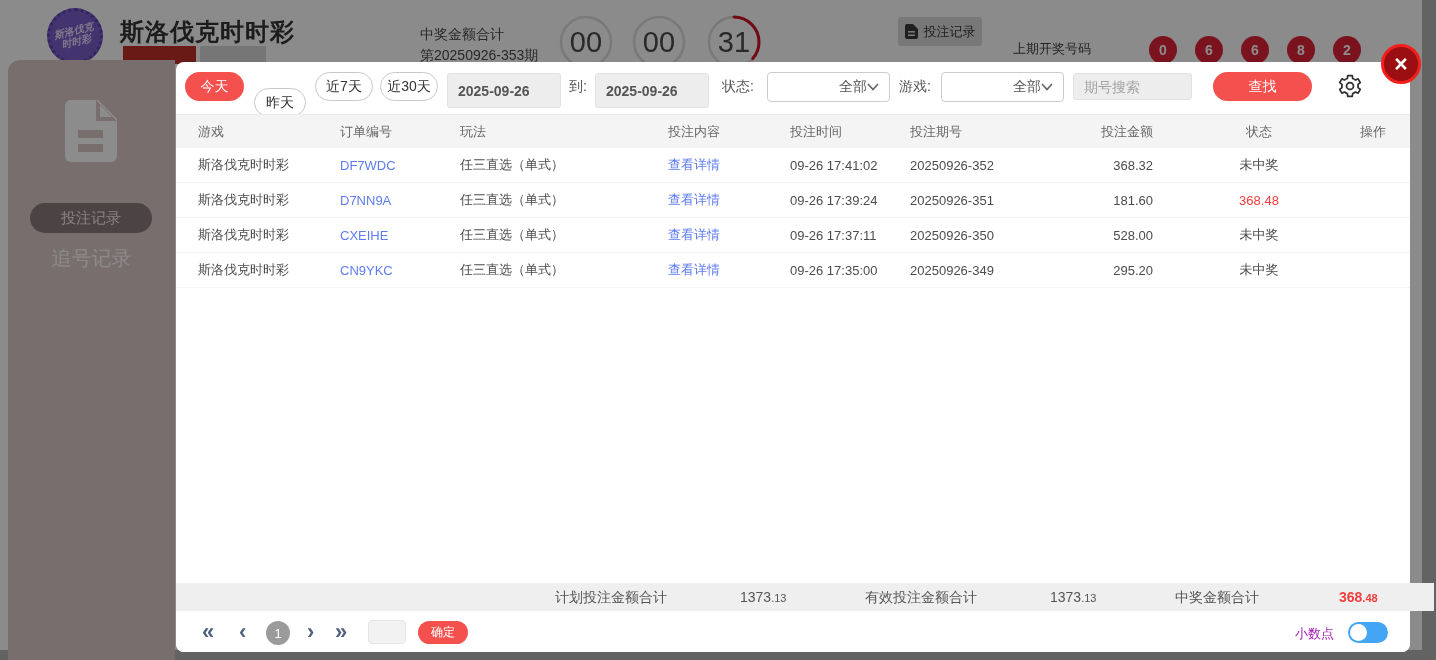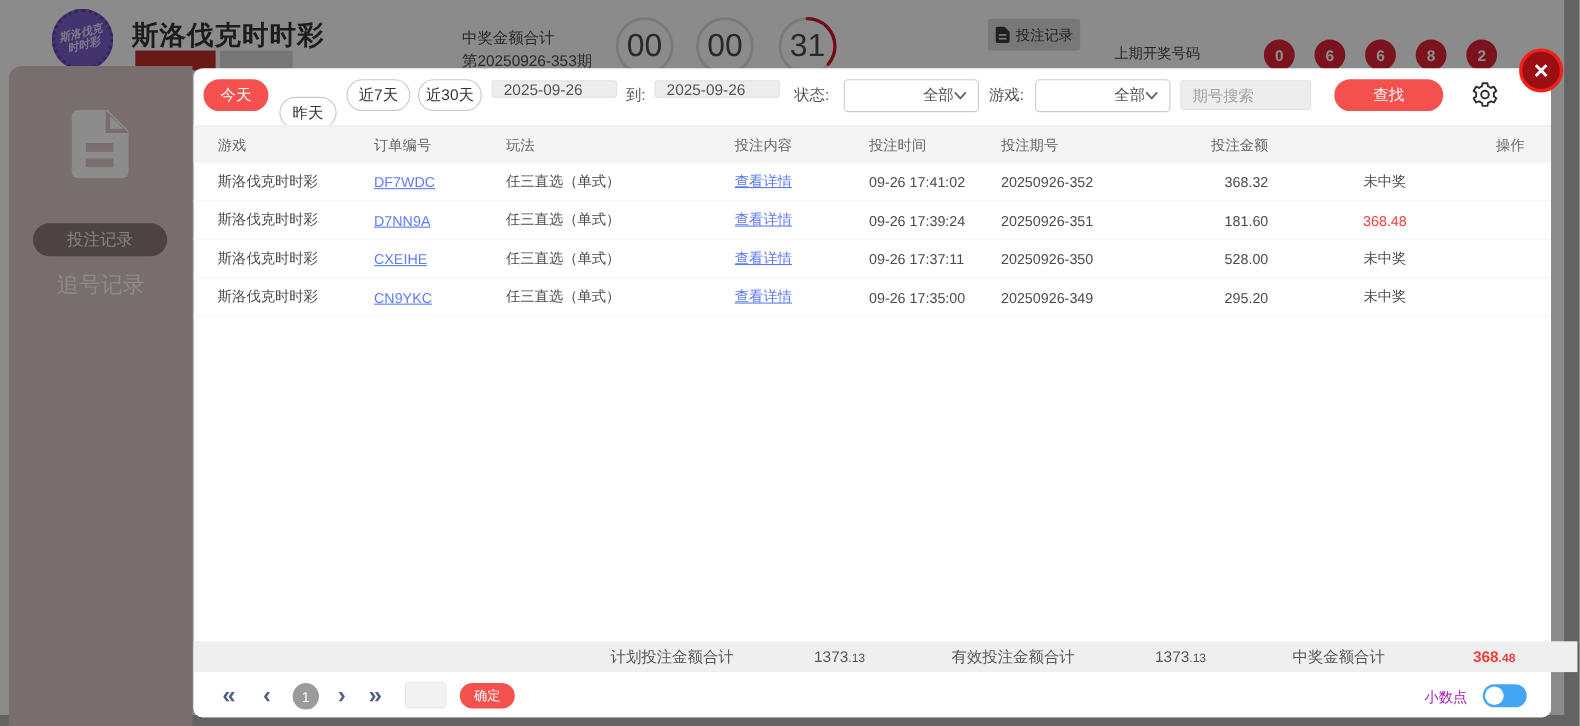--- a/index.html
+++ b/index.html
@@ -41,23 +41,23 @@
 
   
   .overlay{position:absolute;inset:0;background:rgba(0,0,0,0.45);}
   .modal{position:absolute;left:176px;top:62px;width:1234px;height:590px;background:#fff;border-radius:8px;}
 
   
   .pill{position:absolute;top:10px;height:29px;border-radius:15px;display:flex;align-items:center;
         justify-content:center;font-size:14px;box-sizing:border-box;cursor:pointer;}
   .pill.active{background:#f4514e;color:#fff;}
   .pill.plain{background:#fff;border:1px solid #c9c9c9;color:#333;}
-  .datebox{position:absolute;top:11px;height:16px;width:114px;background:#ededed;border:1px solid #e2e2e2;
+  .datebox{position:absolute;top:11px;height:35px;width:114px;background:#ededed;border:1px solid #e2e2e2;
         border-radius:3px;font-size:14px;color:#555;box-sizing:border-box;padding:0 0 0 10px;
-        font-family:"Liberation Sans","DejaVu Sans",sans-serif;}
+        font-family:"Liberation Sans","DejaVu Sans",sans-serif;font-weight:bold;}
   .flabel{position:absolute;top:16px;font-size:14px;color:#555;}
   .selectbox{position:absolute;top:10px;width:123px;height:30px;border:1px solid #ccc;border-radius:4px;
         background:#fff;display:flex;align-items:center;justify-content:flex-end;padding:0 10px;
         font-size:14px;color:#555;box-sizing:border-box;}
   .searchbox{position:absolute;left:897px;top:11px;width:119px;height:27px;background:#ededed;
         border:1px solid #e2e2e2;border-radius:3px;box-sizing:border-box;padding:0 0 0 10px;font-size:14px;
         color:#555;font-family:"Liberation Sans","DejaVu Sans",sans-serif;}
   .searchbox::placeholder{color:#a3a3a3;}
   .findbtn{position:absolute;left:1037px;top:10px;width:99px;height:29px;border-radius:15px;background:#f4514e;
         color:#fff;font-size:14px;display:flex;align-items:center;justify-content:center;cursor:pointer;}
@@ -67,21 +67,21 @@
   .thead{position:absolute;left:0;top:52px;width:100%;height:34px;background:#f4f4f4;
         border-top:1px solid #ececec;box-sizing:border-box;}
   .thead .cell{color:#666;font-size:13px;}
   .trow{position:absolute;left:0;width:100%;height:35px;border-bottom:1px solid #f4f4f4;box-sizing:border-box;}
   .trow .cell{color:#4c4c4c;font-size:13px;}
   .cell{position:absolute;top:0;height:100%;display:flex;align-items:center;}
   .c1{left:22px;width:140px;} .c2{left:164px;width:120px;} .c3{left:284px;width:210px;}
   .c4{left:492px;width:110px;} .c5{left:614px;width:120px;} .c6{left:734px;width:140px;}
   .c7{left:864px;width:113px;justify-content:flex-end;} .c8{left:1025px;width:116px;justify-content:center;}
   .c9{left:1157px;width:80px;justify-content:center;}
-  .link{color:#5e7cf2 !important;cursor:pointer;text-decoration:underline;}
+  .link{color:#5e7cf2 !important;cursor:pointer;}
   .win{color:#f03e3e !important;}
 
   
   .summary{position:absolute;left:0;top:521px;width:100%;height:28px;background:#efefef;
         font-size:14px;color:#555;line-height:28px;padding-left:24px;}
   .summary .s{position:absolute;top:0;}
   .s-l1{left:379px;} .s-v1{left:564px;} .s-l2{left:689px;} .s-v2{left:874px;}
   .s-l3{left:999px;} .s-v3{left:1163px;color:#f03e3e;font-weight:bold;}
   .dec{font-size:11px;}
 
@@ -216,20 +216,21 @@
     </svg>
 
     <div class="thead">
       <div class="cell c1">游戏</div>
       <div class="cell c3">玩法</div>
       <div class="cell c2">订单编号</div>
       <div class="cell c4">投注内容</div>
       <div class="cell c5">投注时间</div>
       <div class="cell c6">投注期号</div>
       <div class="cell c7">投注金额</div>
+      <div class="cell c8">状态</div>
       <div class="cell c9">操作</div>
     </div>
 
     <div class="trow" style="top:86px;">
       <div class="cell c1">斯洛伐克时时彩</div>
       <div class="cell c2 link">DF7WDC</div>
       <div class="cell c3">任三直选（单式）</div>
       <div class="cell c4 link">查看详情</div>
       <div class="cell c5">09-26 17:41:02</div>
       <div class="cell c6">20250926-352</div>

